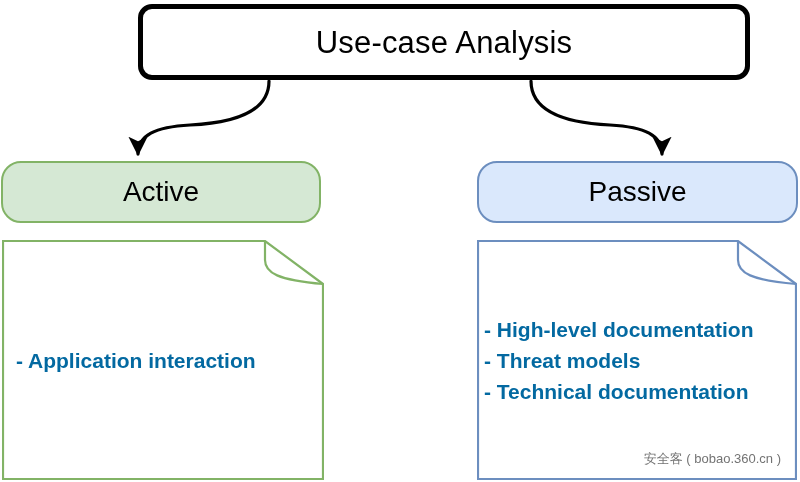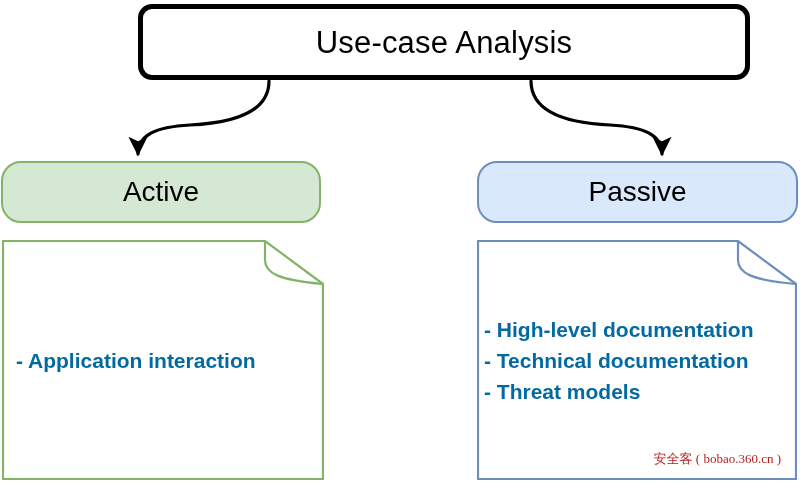--- a/index.html
+++ b/index.html
@@ -126,23 +126,23 @@
   }
   #note-passive .note-list {
     padding-left: 7px;
   }
 
   .watermark {
     position: absolute;
     right: 16px;
     bottom: 12px;
     font-size: 13px;
-    color: #b91c1c;
+    color: #737373;
     white-space: nowrap;
-    font-family: Liberation Serif, serif;
+    font-family: Liberation Sans, sans-serif;
   }
 </style>
 </head>
 <body>
 
 <div id="canvas">
 
   <svg class="edges" viewBox="0 0 800 482" width="800" height="482" aria-hidden="true">
     <defs>
       <marker id="arrowhead" markerWidth="7" markerHeight="7" refX="5.4" refY="3" orient="auto" markerUnits="strokeWidth">
@@ -178,20 +178,20 @@
   </div>
 
   <div class="note" id="note-passive">
     <svg width="320" height="240" viewBox="0 0 320 240" aria-hidden="true">
       <path d="M 1 1 L 261 1 L 319 44 L 319 239 L 1 239 Z" fill="#ffffff" stroke="#6c8ebf" stroke-width="2.2" stroke-linejoin="miter"></path>
       <path d="M 261 1 L 261 20 C 261 33 274 40 319 44" fill="none" stroke="#6c8ebf" stroke-width="2.2"></path>
     </svg>
     <div class="note-body">
       <ul class="note-list">
         <li>- High-level documentation</li>
+        <li>- Threat models</li>
         <li>- Technical documentation</li>
-        <li>- Threat models</li>
       </ul>
     </div>
     <div class="watermark">安全客 ( bobao.360.cn )</div>
   </div>
 
 </div>
 
 </body></html>

